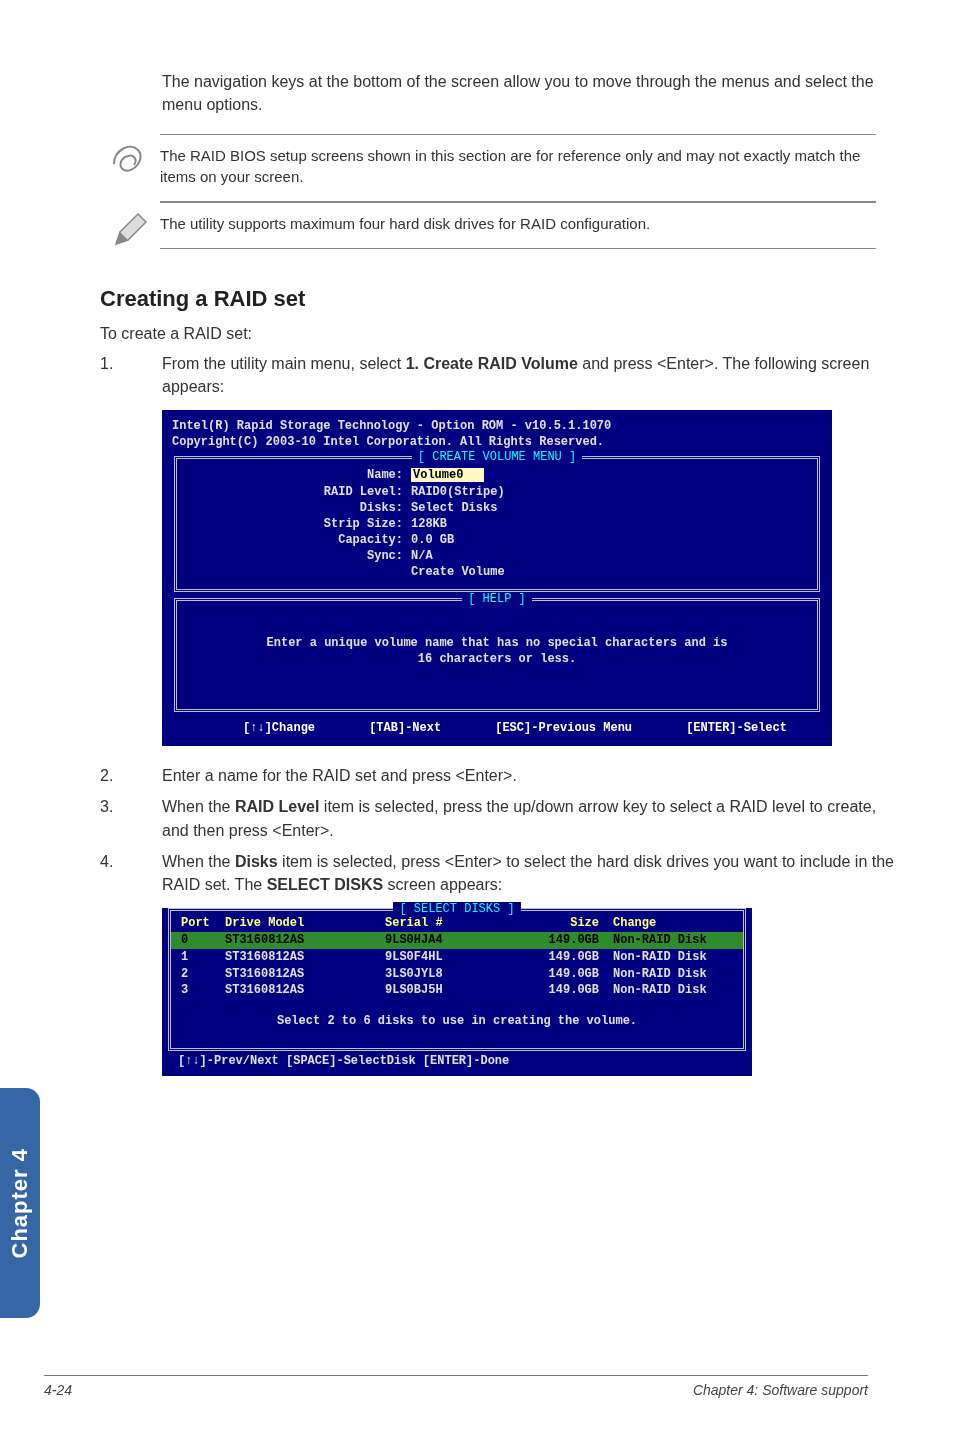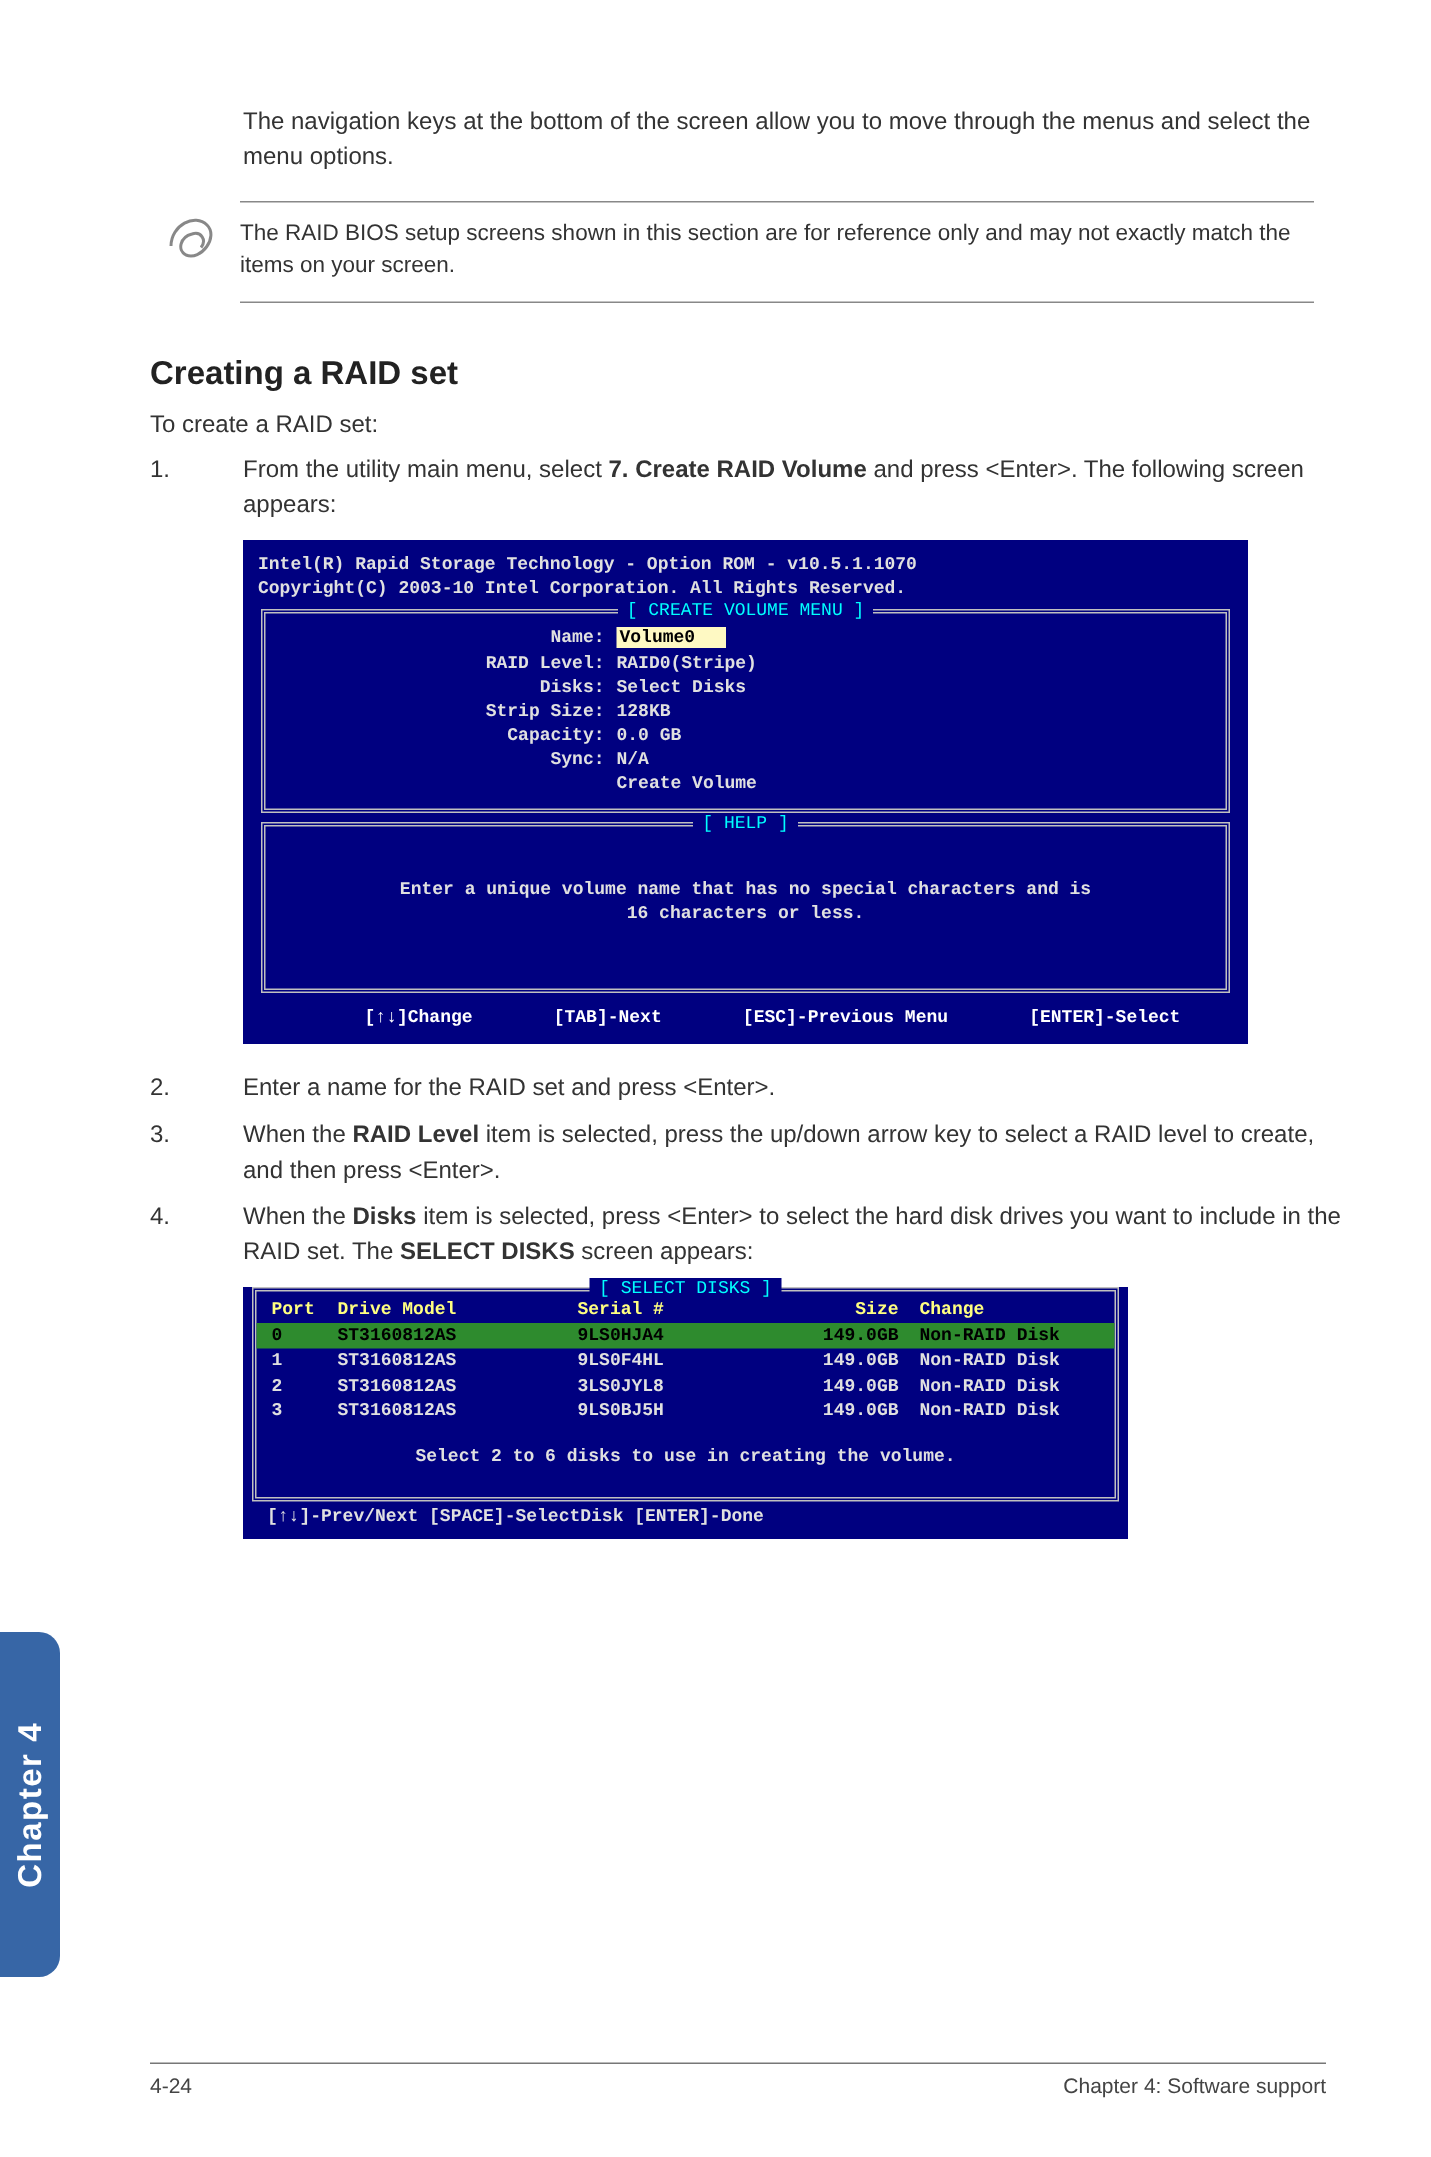--- a/index.html
+++ b/index.html
@@ -43,50 +43,59 @@
   .c-size { width: 90px; text-align: right; padding-right: 14px; }
   .c-status { flex: 1; }
   .hdr { color: #ffff80; }
   .sel-row { background: #2e8b2e; color: #000; }
   .bios2-help { text-align: center; padding: 14px 0 12px 0; font-weight: bold; }
   .bios2-foot { padding: 0 0 6px 16px; font-weight: bold; }
 
   .side-tab { position: absolute; left: 0; bottom: 120px; width: 40px; height: 230px; background: #3766a6; border-top-right-radius: 14px; border-bottom-right-radius: 14px; display: flex; align-items: center; justify-content: center; }
   .side-tab span { color: #fff; font-weight: bold; font-size: 22px; writing-mode: vertical-rl; transform: rotate(180deg); letter-spacing: 1px; }
 
-  .footer { position: absolute; left: 0; right: 0; bottom: 40px; padding: 0 70px 0 100px; }
+  .footer { position: absolute; left: 0; right: 16px; bottom: 40px; padding: 0 70px 0 44px; font-style: italic; }
   .footer-rule { border: 0; border-top: 1px solid #777; margin-bottom: 6px; }
   .footer-row { display: flex; justify-content: space-between; font-size: 14px; color: #444; }
 </style>
 </head>
 <body>
 
 <div class="page">
 
   <p class="intro">The navigation keys at the bottom of the screen allow you to move through the menus and select the menu options.</p>
 
   <div class="note-stack">
     <div class="note-row">
       <div class="note-icon">
         <svg width="44" height="40" viewBox="0 0 44 40">
             <path d="M6 24 C6 10 22 2 30 10 C38 18 26 34 16 30 C10 27 12 18 20 16 C26 14 30 20 26 25" fill="none" stroke="#888" stroke-width="2"></path>
           </svg>
       </div>
       <div class="note-box">The RAID BIOS setup screens shown in this section are for reference only and may not exactly match the items on your screen.</div>
     </div>
+    <div class="note-row">
+      <div class="note-icon">
+        <svg width="44" height="44" viewBox="0 0 44 44">
+            <path d="M8 36 L12 24 L30 6 L38 14 L20 32 Z" fill="#ddd" stroke="#888" stroke-width="1.5"></path>
+            <path d="M8 36 L12 24 L20 32 Z" fill="#888"></path>
+          </svg>
+      </div>
+      <div class="note-box">The utility supports maximum four hard disk drives for RAID configuration.</div>
+    </div>
   </div>
 
   <h2 class="h2">Creating a RAID set</h2>
   <p class="body-p">To create a RAID set:</p>
 
   <ol>
     <li>
       <span class="li-num">1.</span>
       <span class="li-body">
-        <span>From the utility main menu, select </span><b>7. Create RAID Volume</b><span> and press &lt;Enter&gt;. The following screen appears:</span>
+        <span>From the utility main menu, select </span><b>1. Create RAID Volume</b><span> and press &lt;Enter&gt;. The following screen appears:</span>
       </span>
     </li>
   </ol>
 
   <div class="bios">
     <div class="bios-inner">
       <div class="bios-title">Intel(R) Rapid Storage Technology - Option ROM - v10.5.1.1070</div>
       <div class="bios-title">Copyright(C) 2003-10 Intel Corporation.  All Rights Reserved.</div>
       <div class="bios-frame">
         <div class="bios-frame-label"><span>[ CREATE VOLUME MENU ]</span></div>

